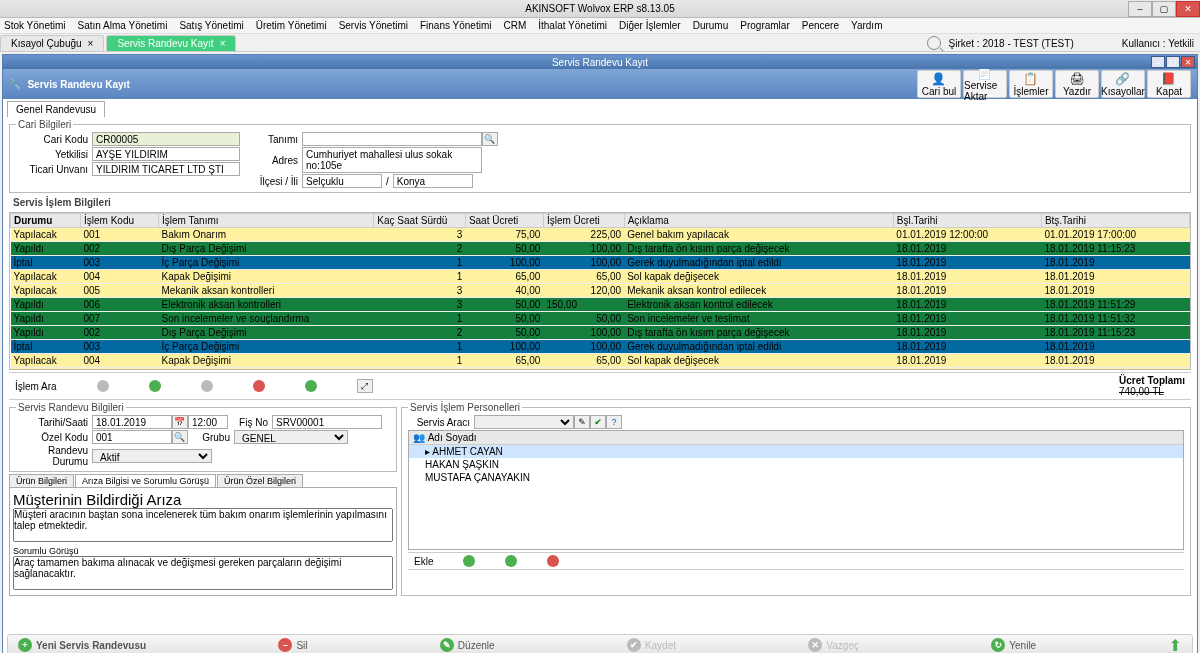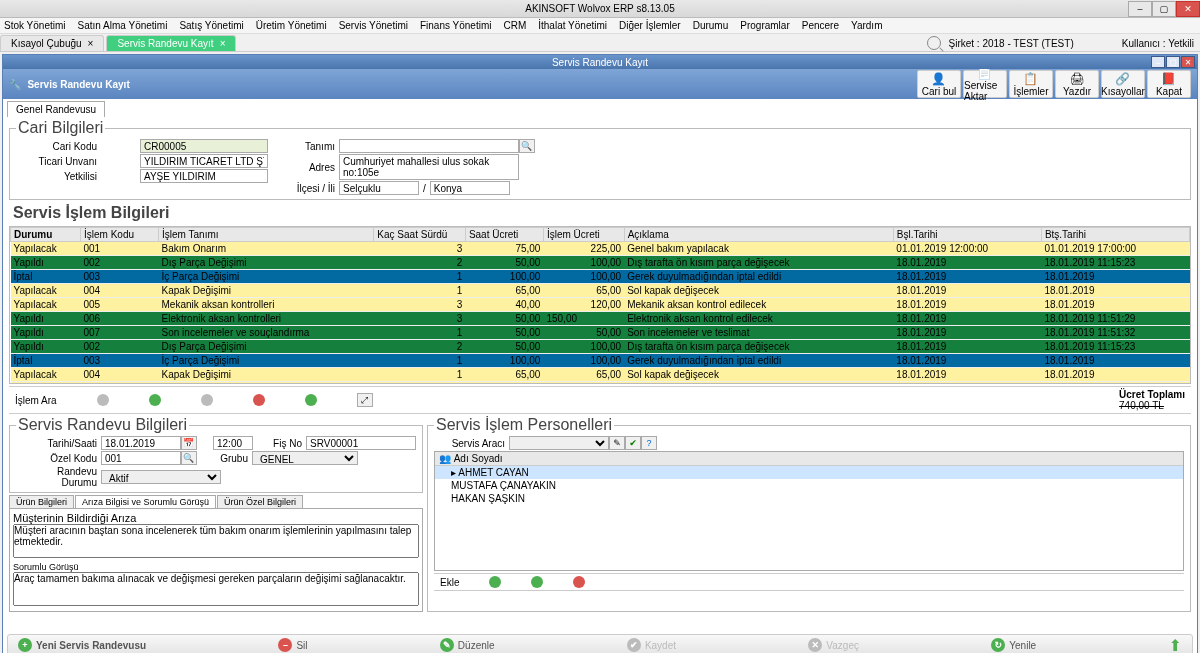--- a/index.html
+++ b/index.html
@@ -22,26 +22,26 @@
 .childtitle .cbtns{position:absolute;right:2px;display:flex;gap:1px;}
 .childtitle .cbtn{width:14px;height:12px;background:#e0e8f5;border:1px solid #3a5a8c;font-size:8px;display:flex;align-items:center;justify-content:center;}
 .childtitle .cbtn.cx{background:#d9534f;color:#fff;}
 .formheader { background: linear-gradient(#7fa5d6,#5a85c0); height: 30px; display:flex; align-items:center; justify-content:space-between; padding:0 6px;}
 .formheader h1{color:#fff;font-size:15px;font-weight:bold;display:flex;align-items:center;gap:6px;}
 .toolbar {display:flex;gap:2px;}
 .toolbtn{width:44px;height:28px;background:#f5f5f5;border:1px solid #ccc;border-radius:2px;display:flex;flex-direction:column;align-items:center;justify-content:center;cursor:pointer;font-size:8px;}
 .toolbtn .ico{width:14px;height:14px;display:flex;align-items:center;justify-content:center;font-size:12px;}
 .gentab{padding:2px 8px;border:1px solid #aaa;border-bottom:none;background:#fff;display:inline-block;margin-left:4px;margin-top:2px;font-size:10px;}
 .section{border:1px solid #bbb;margin:2px 6px;padding:3px 6px;}
-.section>legend,.sectitle{font-size:16px;color:#444;padding:0 2px;}
+.section>legend,.sectitle{font-size:10px;color:#444;padding:0 2px;}
 fieldset.section{padding-top:1px;}
 .formrow{display:flex;align-items:center;margin:1px 0;}
-.formrow label{width:72px;text-align:right;margin-right:4px;font-size:10px;margin-left:9px;}
+.formrow label{width:72px;text-align:right;margin-right:4px;font-size:10px;}
 .formrow input,.formrow select,.formrow textarea{border:1px solid #aaa;padding:1px 3px;font-size:10px;height:14px;}
-.w160{width:128px;margin-left:39px;} .w80{width:80px;} .w180{width:180px;}
+.w160{width:148px;} .w80{width:80px;} .w180{width:180px;}
 .grid{border:1px solid #bbb;margin:2px 6px;font-size:10px;}
 .grid table{width:100%;border-collapse:collapse;table-layout:fixed;}
 .grid th{background:#e8e8e8;border:1px solid #ccc;padding:1px 3px;text-align:left;font-weight:normal;}
 .grid td{border-bottom:1px solid #eee;padding:1px 3px;white-space:nowrap;overflow:hidden;}
 .row-yapilacak{background:#fef2a0;}
 .row-yapildi{background:#15803d;}
 .row-iptal{background:#0369a1;}
 .actionbar{display:flex;align-items:center;padding:2px 6px;gap:40px;border-top:1px solid #ccc;border-bottom:1px solid #ccc;margin:0 6px;}
 .dot{width:12px;height:12px;border-radius:50%;display:inline-block;}
 .dot.gray{background:#bbb;} .dot.green{background:#4caf50;} .dot.red{background:#d9534f;}
@@ -151,26 +151,26 @@
 
   <fieldset class="section">
     <legend>Cari Bilgileri</legend>
     <div class="twocol">
       <div>
         <div class="formrow">
             <label>Cari Kodu</label>
             <input class="w160" style="background: rgb(232, 240, 216);" value="CR00005">
           </div>
         <div class="formrow">
+            <label>Yetkilisi</label>
+            <input class="w160" value="AYŞE YILDIRIM" style="">
+          </div>
+        <div class="formrow">
             <label>Ticari Unvanı</label>
             <input class="w160" value="YILDIRIM TİCARET LTD ŞTİ" style="">
-          </div>
-        <div class="formrow">
-            <label>Yetkilisi</label>
-            <input class="w160" value="AYŞE YILDIRIM" style="">
           </div>
       </div>
       <div>
         <div class="formrow">
             <label style="width:40px;">Tanımı</label>
             <input class="w180" value="" style="">
             <span class="smallbtn">🔍</span>
           </div>
         <div class="formrow">
             <label style="width:40px;">Adres</label>
@@ -340,64 +340,64 @@
   </div>
 
   <div class="lower">
     <div class="left">
       <fieldset class="section" style="margin:0;">
         <legend>Servis Randevu Bilgileri</legend>
         <div class="formrow">
             <label>Tarihi/Saati</label>
             <input class="w80" value="18.01.2019" style="">
             <span class="smallbtn">📅</span>
-            <input style="width: 40px; margin-left: 16px;" value="12:00">
+            <input style="width: 40px; margin-left: 0;" value="12:00">
         <label style="width:40px;">Fiş No</label>
             <input style="width: 110px;" value="SRV00001">
           </div>
         <div class="formrow">
             <label>Özel Kodu</label>
             <input class="w80" value="001" style="">
             <span class="smallbtn">🔍</span>
         <label style="width:42px;">Grubu</label>
-            <select style="width:106px;"><option>GENEL</option></select>
+            <select style="width:114px;"><option>GENEL</option></select>
           </div>
         <div class="formrow">
             <label>Randevu Durumu</label>
             <select style="width:120px;"><option>Aktif</option></select>
           </div>
       </fieldset>
       <div class="subtabs" id="subtabs" style="margin-top:2px;">
           <div class="subtab">Ürün Bilgileri</div>
           <div class="subtab active">Arıza Bilgisi ve Sorumlu Görüşü</div>
           <div class="subtab">Ürün Özel Bilgileri</div>
         </div>
       <div style="border:1px solid #aaa;border-top:none;padding:3px;">
-        <div style="font-size:11px;">Müşterinin Bildirdiği Arıza</div>
+        <div style="font-size:15px;">Müşterinin Bildirdiği Arıza</div>
         <textarea style="">Müşteri aracının baştan sona incelenerek tüm bakım onarım işlemlerinin yapılmasını talep etmektedir.</textarea>
         <div style="font-size:9px;margin-top:2px;">Sorumlu Görüşü</div>
         <textarea style="">Araç tamamen bakıma alınacak ve değişmesi gereken parçaların değişimi sağlanacaktır.</textarea>
       </div>
     </div>
     <div class="right">
       <fieldset class="section" style="margin:0;height:100%;">
         <legend>Servis İşlem Personelleri</legend>
         <div class="formrow">
             <label style="width:62px;">Servis Aracı</label>
             <select style="width:100px;"><option></option></select>
           <span class="smallbtn">✎</span>
           <span class="smallbtn" style="color:green;">✔</span>
           <span class="smallbtn" style="color:#06c;">?</span>
         </div>
         <div class="personlist">
           <div class="hdr"><span>👥</span> <span>Adı Soyadı</span></div>
           <div id="personitems">
               <div class="item sel">▸ AHMET CAYAN</div>
+              <div class="item">HAKAN ŞAŞKIN</div>
               <div class="item">MUSTAFA ÇANAYAKIN</div>
-              <div class="item">HAKAN ŞAŞKIN</div>
             </div>
         </div>
         <div class="actionbar" style="margin:2px 0;gap:30px;">
           <span>Ekle</span>
           <span class="dot green"></span>
           <span class="dot green"></span>
           <span class="dot red"></span>
         </div>
       </fieldset>
     </div>

